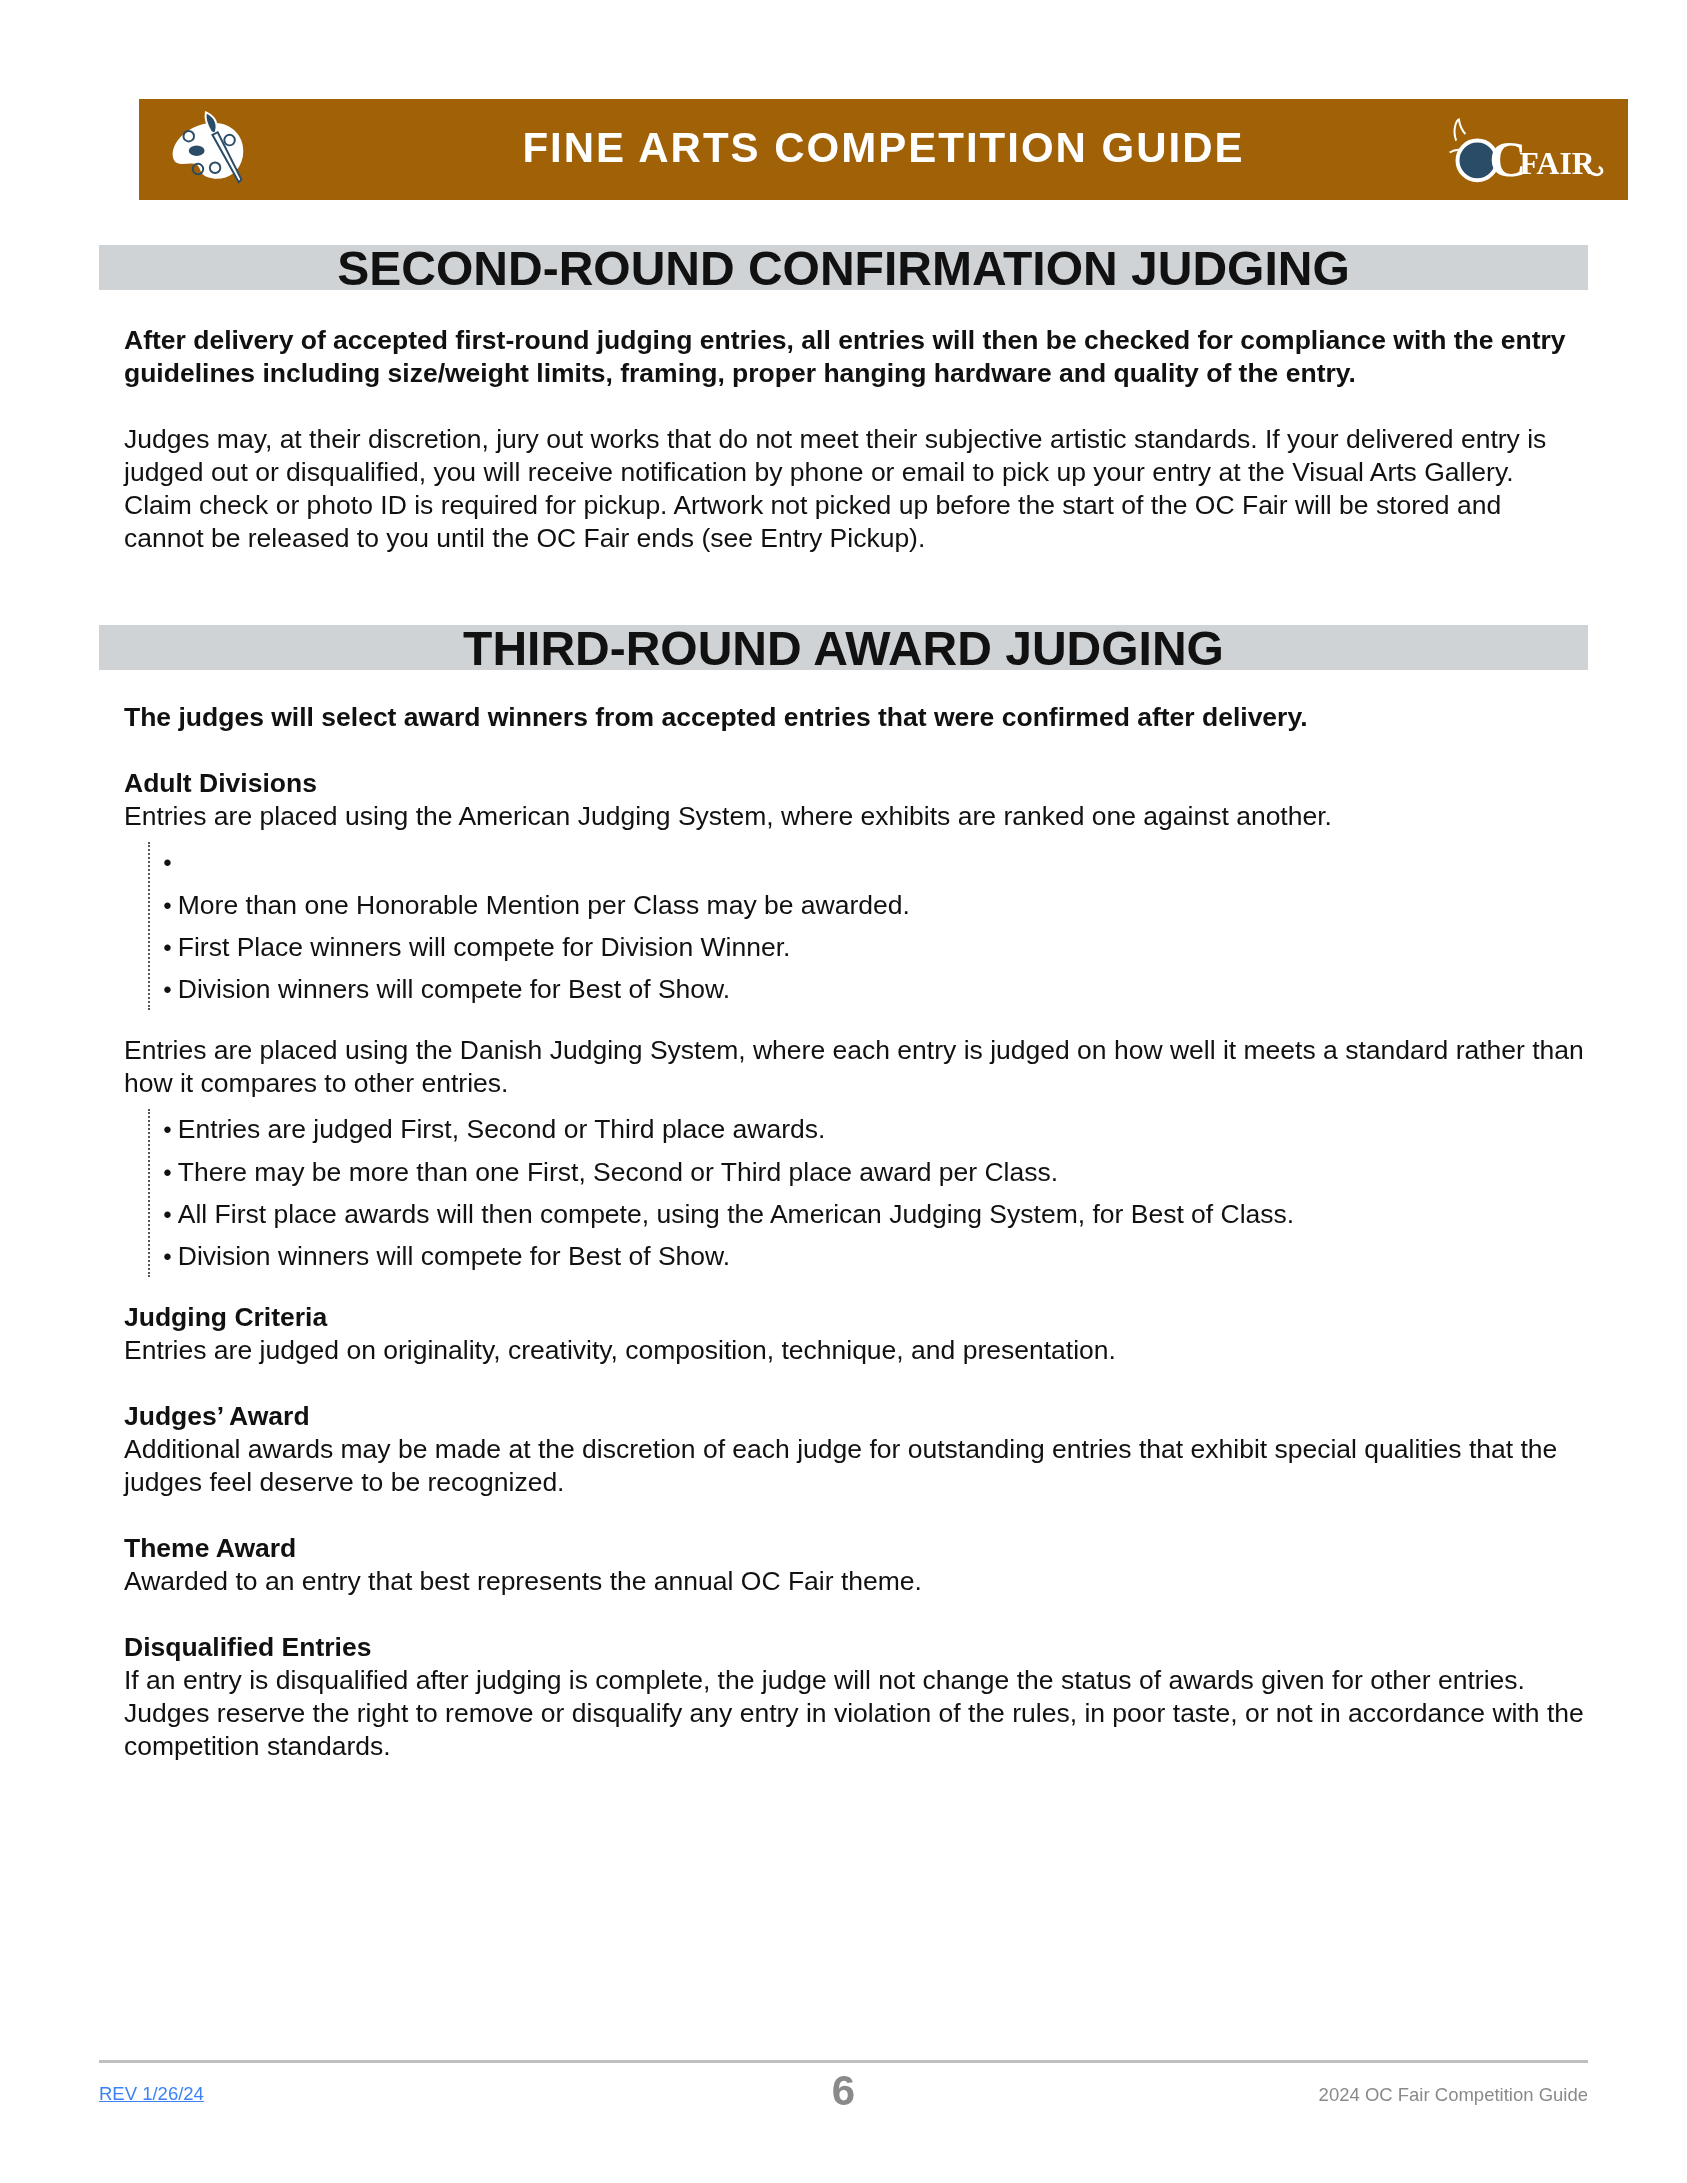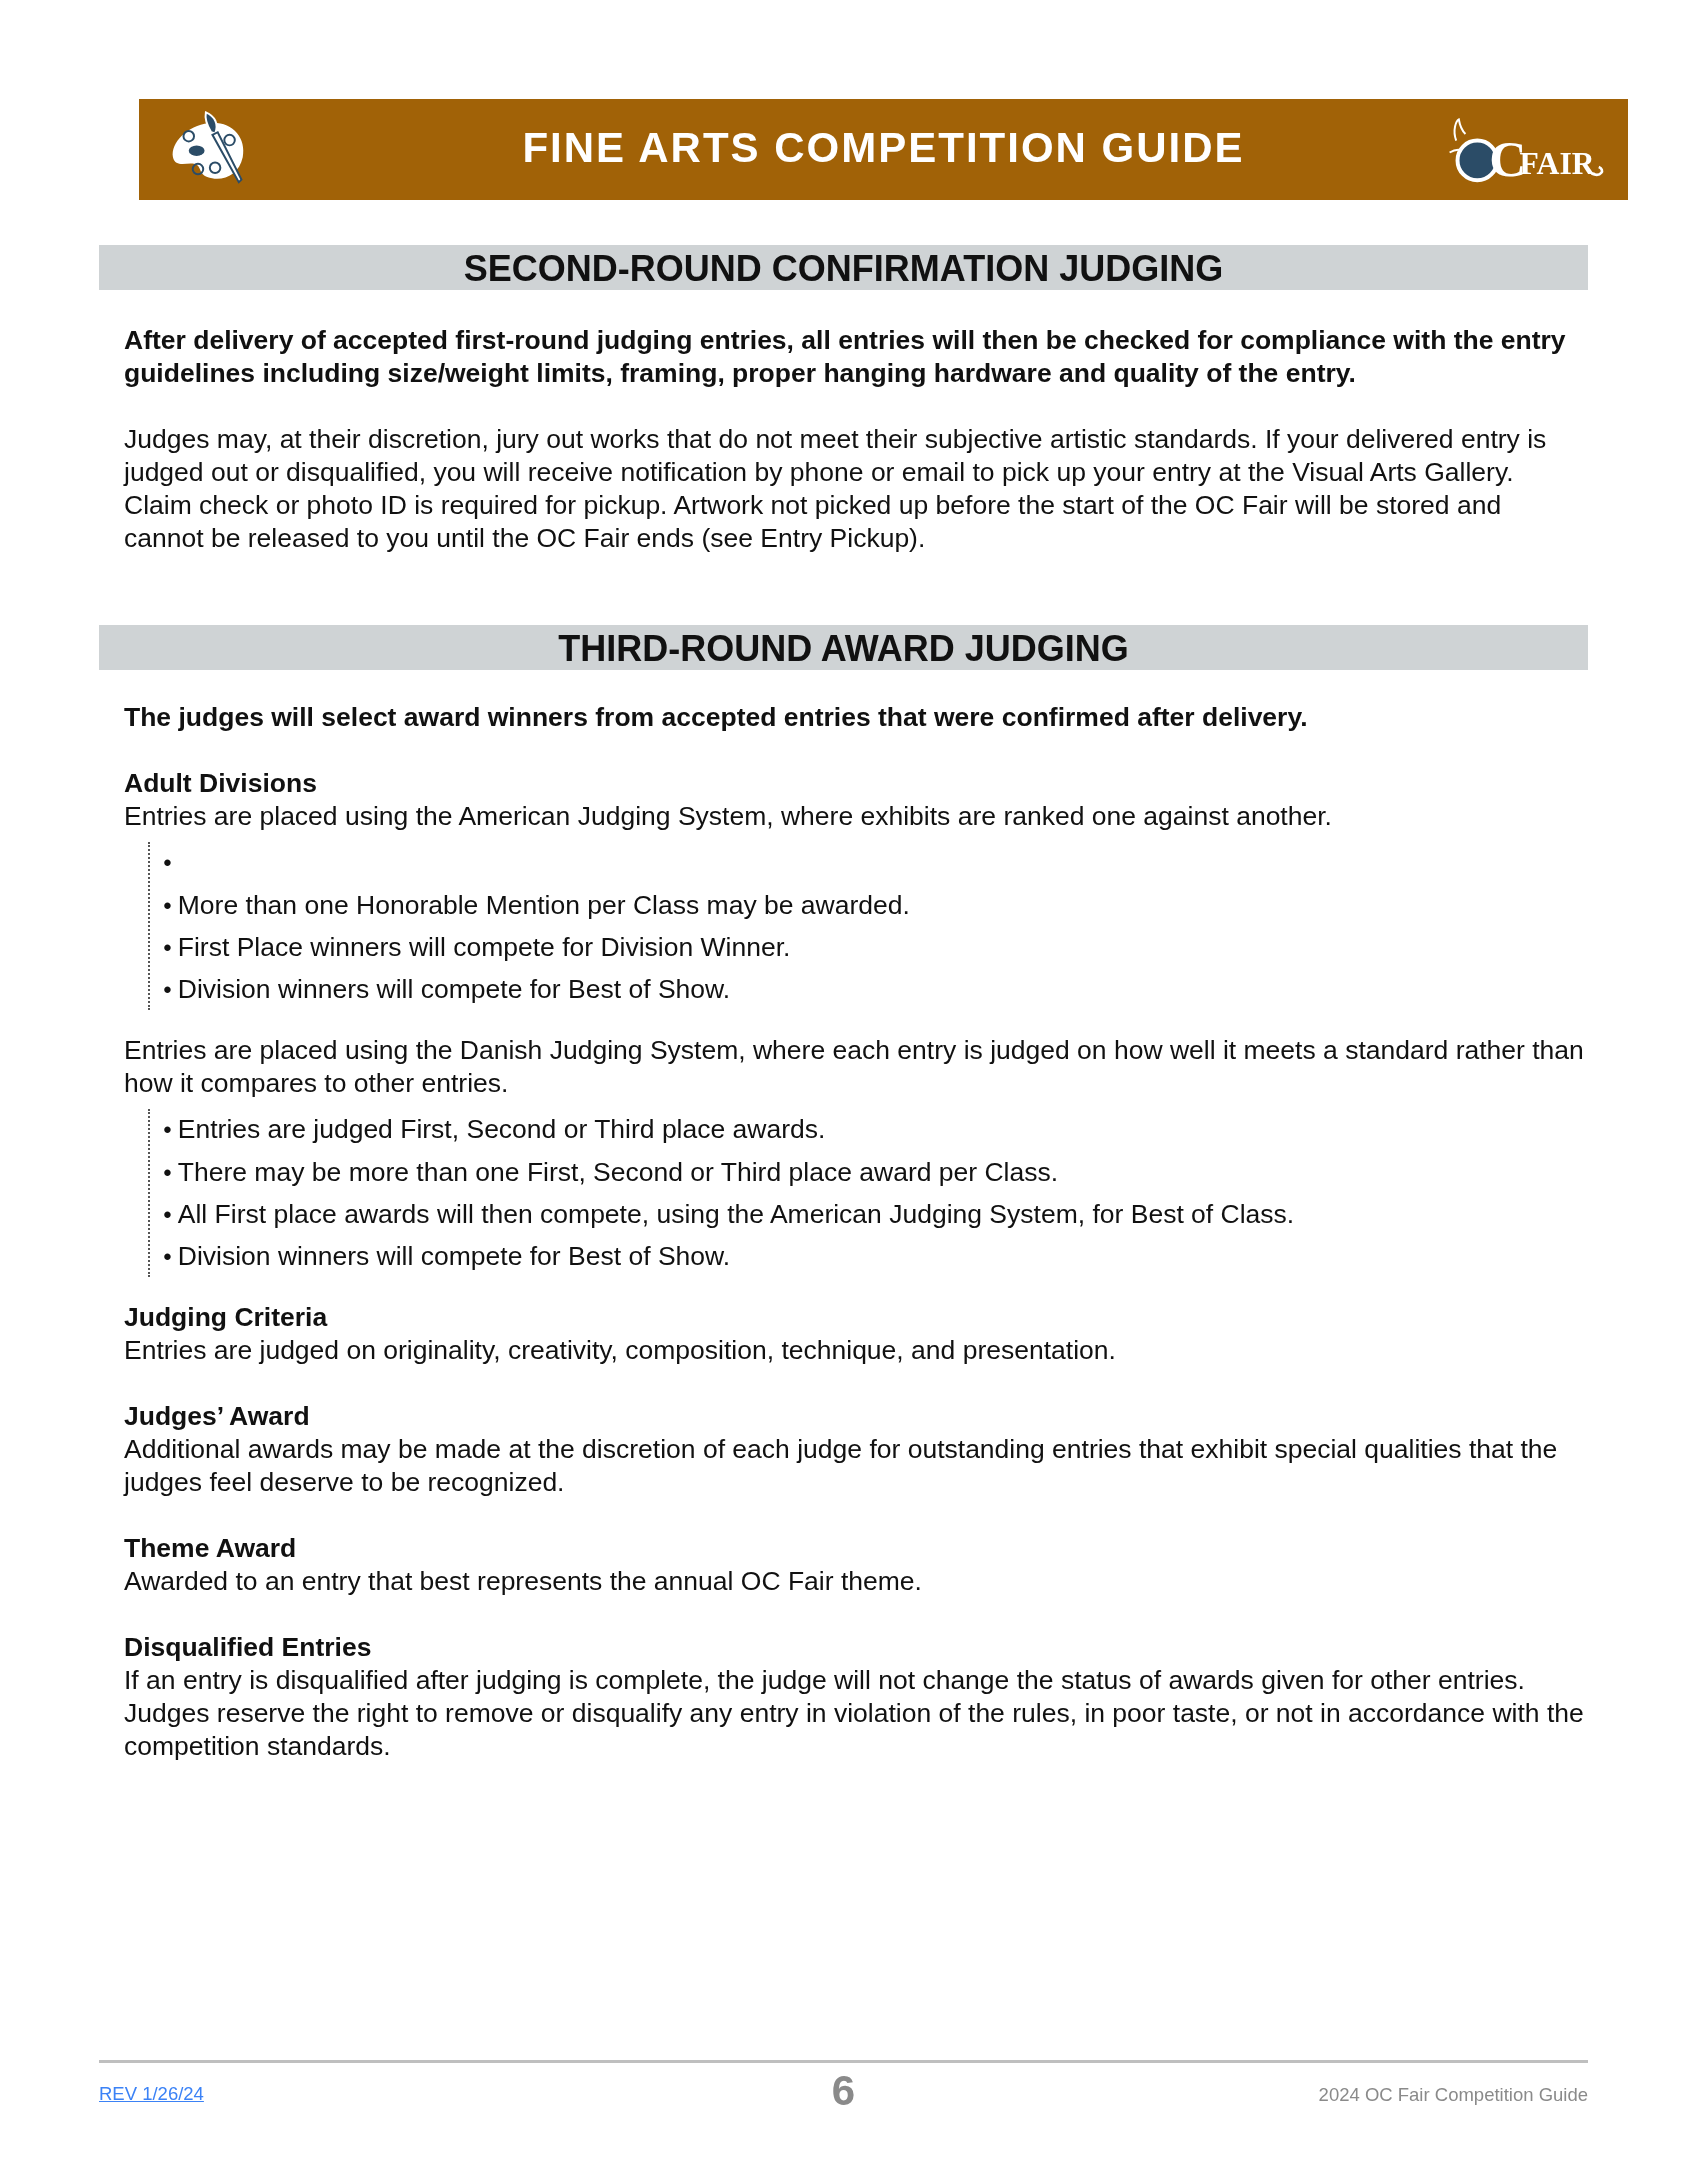--- a/index.html
+++ b/index.html
@@ -5,21 +5,21 @@
   html, body { margin: 0; padding: 0; background: #ffffff; }
   body { width: 1687px; height: 2183px; position: relative; overflow: hidden;
          font-family: "Liberation Sans", sans-serif; color: #111111; }
   .header-band { position: absolute; left: 99px; top: 99px; width: 1489px; height: 101px;
                  background: #a16207; margin-left: 40px; }
   .header-logo-left { position: absolute; left: 30px; top: 12px; width: 79px; height: 76px; }
   .header-title { position: absolute; left: 0; right: 0; top: 25px; text-align: center;
                   color: #ffffff; font-weight: bold; font-size: 42px; letter-spacing: 2px; }
   .header-logo-right { position: absolute; right: 20px; top: 14.6px; width: 165px; height: 73px; }
   .section-band { position: absolute; left: 99px; width: 1489px; height: 45px; background: #cfd3d5;
-                  text-align: center; font-weight: bold; font-size: 36px; line-height: 48px; color: #111; }
+                  text-align: center; font-weight: bold; font-size: 48px; line-height: 48px; color: #111; }
   .content { position: absolute; left: 124px; width: 1462px; font-size: 26.5px; line-height: 33px; }
   .bold { font-weight: bold; }
   p { margin: 0; }
   .gap-sm { height: 33px; }
   .gap-md { height: 33px; }
   .bullets { margin: 9.3px 0 0 24px; padding: 4px 0 4px 13.2px; border-left: 2px dotted #555; }
   .bullet { display: flex; line-height: 33px; margin-bottom: 9.3px; }
   .bullet:last-child { margin-bottom: 0; }
   .bullet-dot { width: 14.6px; flex: none; font-size: 24px; }
   .footer-rule { position: absolute; left: 99px; top: 2060px; width: 1489px; height: 2.6px; background: #bfbfbf; }

